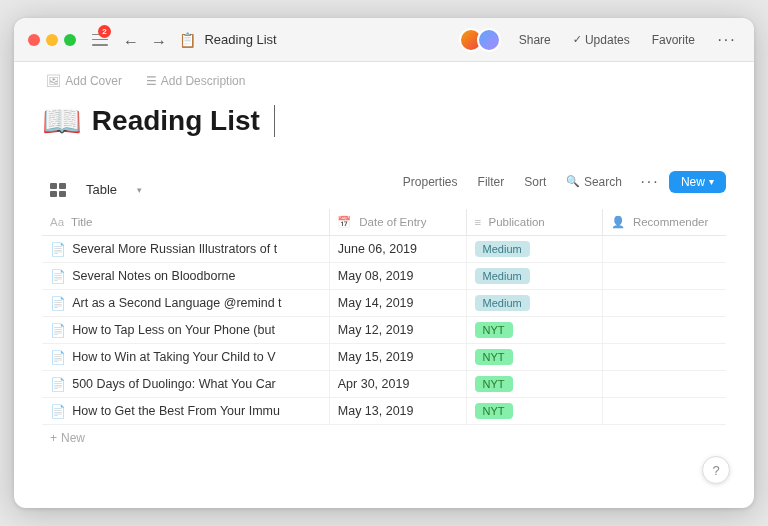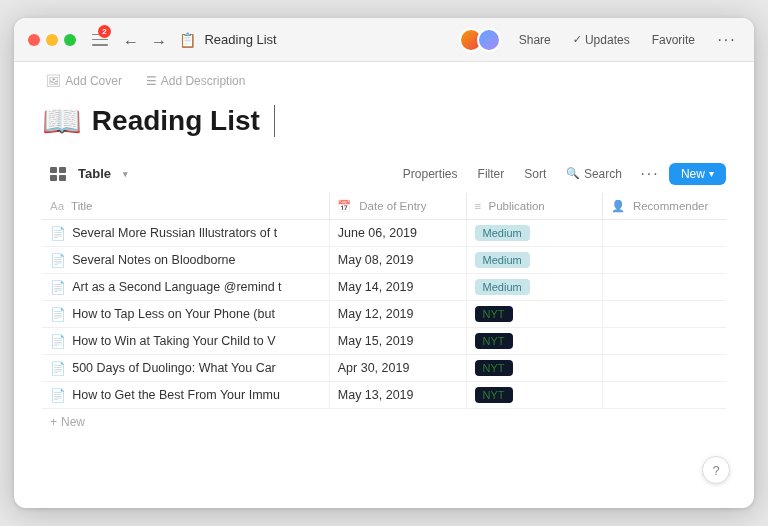--- a/index.html
+++ b/index.html
@@ -216,29 +216,30 @@
     .view-toolbar {
       display: flex;
       align-items: center;
       padding: 4px 0 8px 0;
       gap: 0;
     }
 
     .view-selector {
       display: flex;
       align-items: center;
-      gap: 12px;
+      gap: 20px;
       background: none;
       border: none;
       cursor: pointer;
       font-size: 13px;
-      font-weight: 700;
+      font-weight: 400;
       color: #333;
       padding: 4px 8px;
       border-radius: 6px;
+      margin-top: 16px;
     }
 
     .view-selector-icon {
       width: 16px;
       height: 14px;
       display: grid;
       grid-template-columns: 1fr 1fr;
       gap: 2px;
     }
 
@@ -361,21 +362,21 @@
       font-size: 11px;
       font-weight: 500;
     }
 
     .badge-medium {
       background: #c8e6e9;
       color: #3a7c8a;
     }
 
     .badge-nyt {
-      background: #0f172a;
+      background: #86efac;
       color: #2d7a2d;
     }
 
     .col-title { width: 42%; }
     .col-date  { width: 20%; }
     .col-pub   { width: 20%; margin-top: 22px; }
     .col-rec   { width: 18%; }
 
     .add-new-row {
       display: flex;

